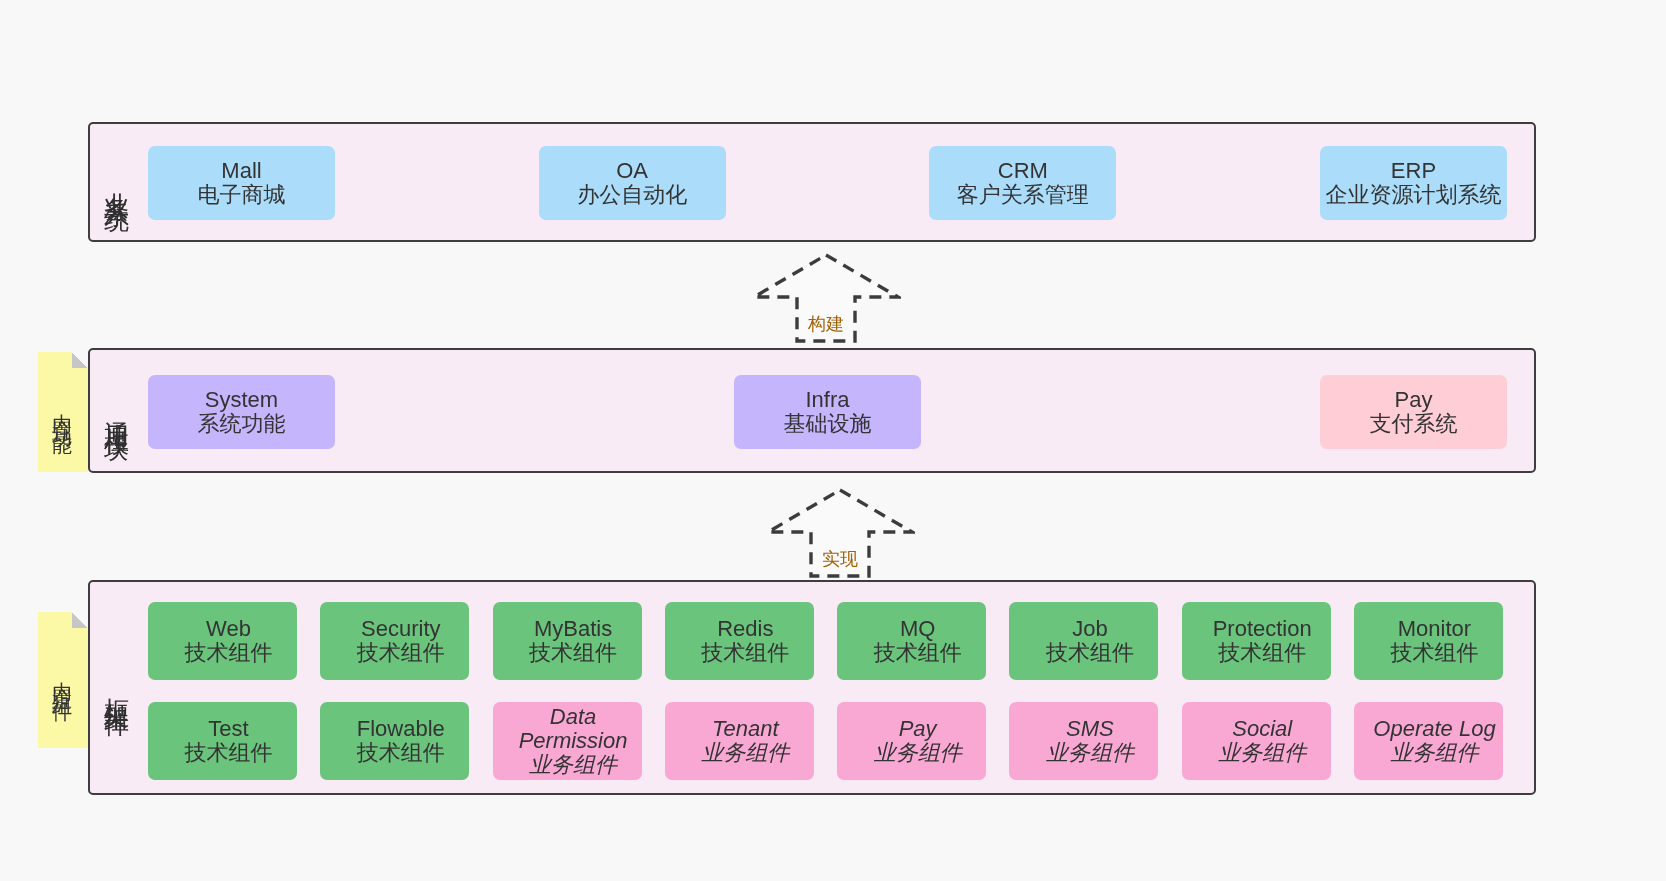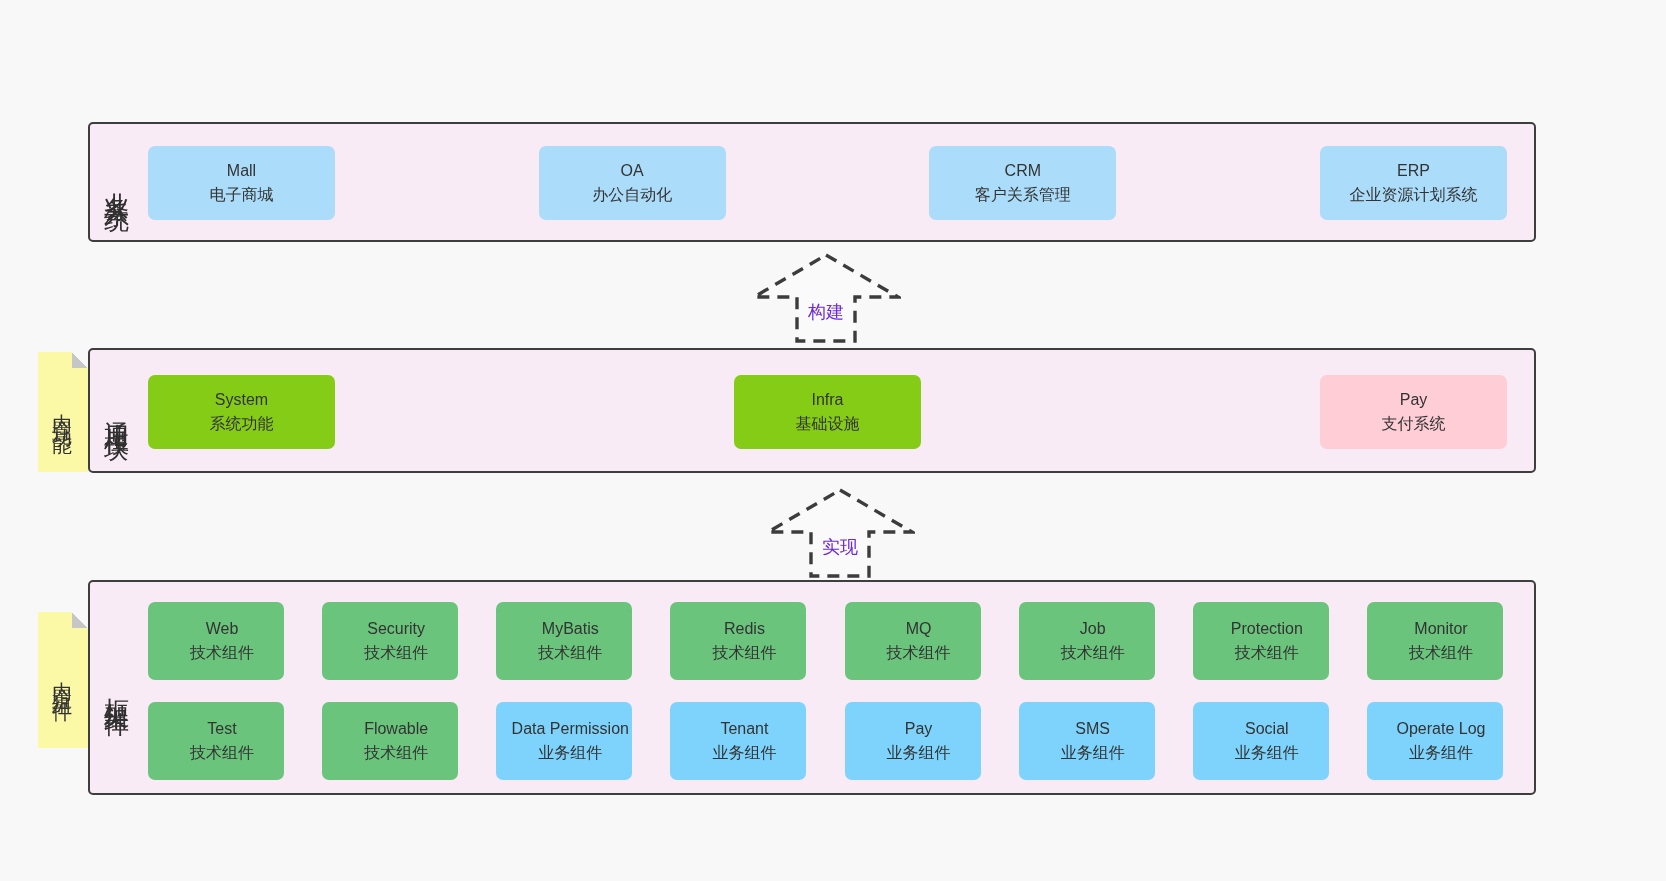--- a/index.html
+++ b/index.html
@@ -35,28 +35,28 @@
   #layer-business .row { top:22px; }
   #layer-modules  .row { top:25px; }
   #layer-framework .row-1 { top:20px; }
   #layer-framework .row-2 { top:120px; }
 
   .box {
     border-radius:7px; display:flex; flex-direction:column;
     justify-content:center; align-items:center; text-align:center;
   }
   .box6 { width:187px; height:74px; }
-  .box8 { width:136px; height:78px;padding-left:12px; }
-  .box .en, .box .zh { font-size:16px; line-height:24px; color:#333; }
+  .box8 { width:149px; height:78px;padding-left:12px; }
+  .box .en, .box .zh { font-size:22px; line-height:24px; color:#333; }
 
   .c-blue   { background:#abdcf9; }
-  .c-red    { background:#84cc16; }
+  .c-red    { background:#c4b5fd; }
   .c-pink   { background:#fecdd6; }
   .c-green  { background:#6ac47c; }
-  .c-lgreen { background:#7dd3fc; }
+  .c-lgreen { background:#f9a8d4;font-style:italic; }
 
   
   .sticky {
     position:absolute; left:38px; width:50px; background:#fbf9a6;
     display:flex; align-items:center; justify-content:center;
   }
   #sticky-features   { top:352px; height:120px; }
   #sticky-components { top:612px; height:136px; }
   .sticky .v-label {
     writing-mode:vertical-lr; text-orientation:upright;
@@ -65,22 +65,22 @@
   .fold {
     position:absolute; top:0; right:0; width:16px; height:16px;
     background:linear-gradient(225deg,#f8f8f8 0%,#f8f8f8 50%,#c6c6c6 50%,#c6c6c6 100%);
   }
 
   
   .arrow { position:absolute; width:150px; height:92px; }
   #arrow-build     { left:751px; top:252px; }
   #arrow-implement { left:765px; top:487px; }
   .arrow-label {
-    position:absolute; left:50%; top:48px; transform:translateX(-50%);
-    font-size:18px; color:#6d28d9; background:#fafafa; padding:0 3px; white-space:nowrap;
+    position:absolute; left:50%; top:60px; transform:translateX(-50%);
+    font-size:18px; color:#a16207; background:#fafafa; padding:0 3px; white-space:nowrap;
   }
 </style>
 </head>
 <body>
 
 <div class="canvas">
 
   <div class="sticky" id="sticky-features">
     <div class="fold"></div>
     <div class="v-label">内置功能</div>

